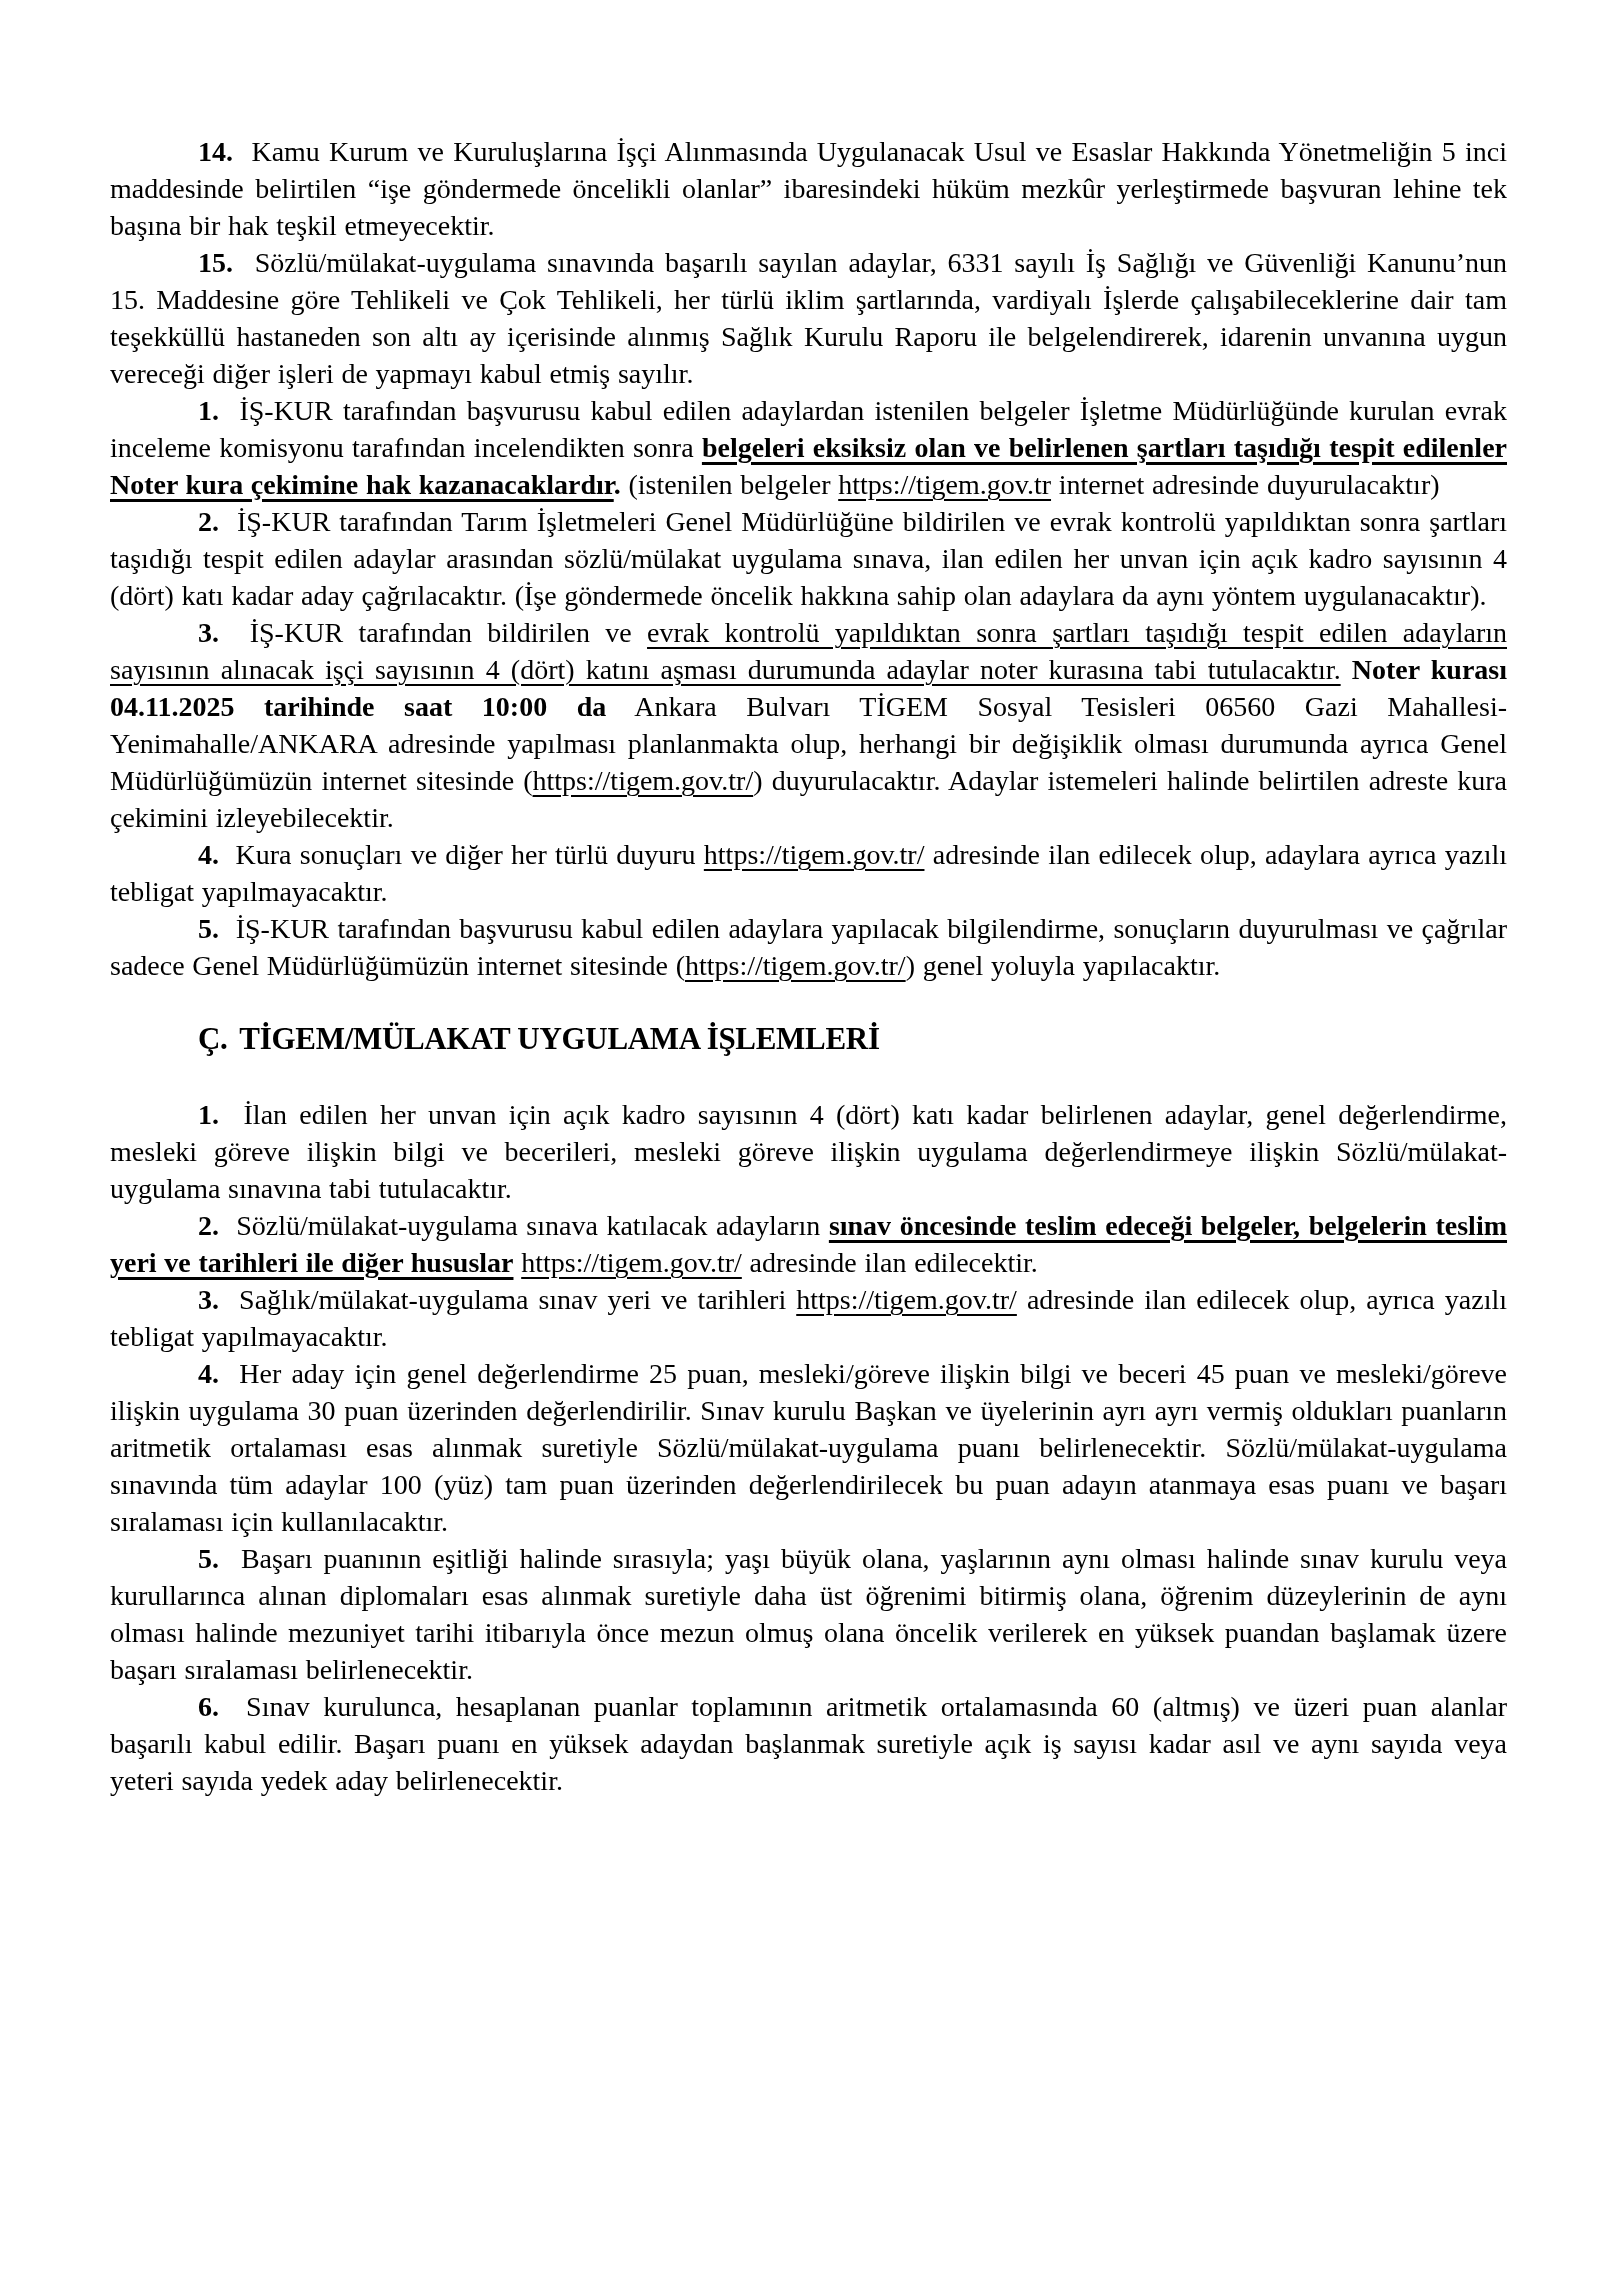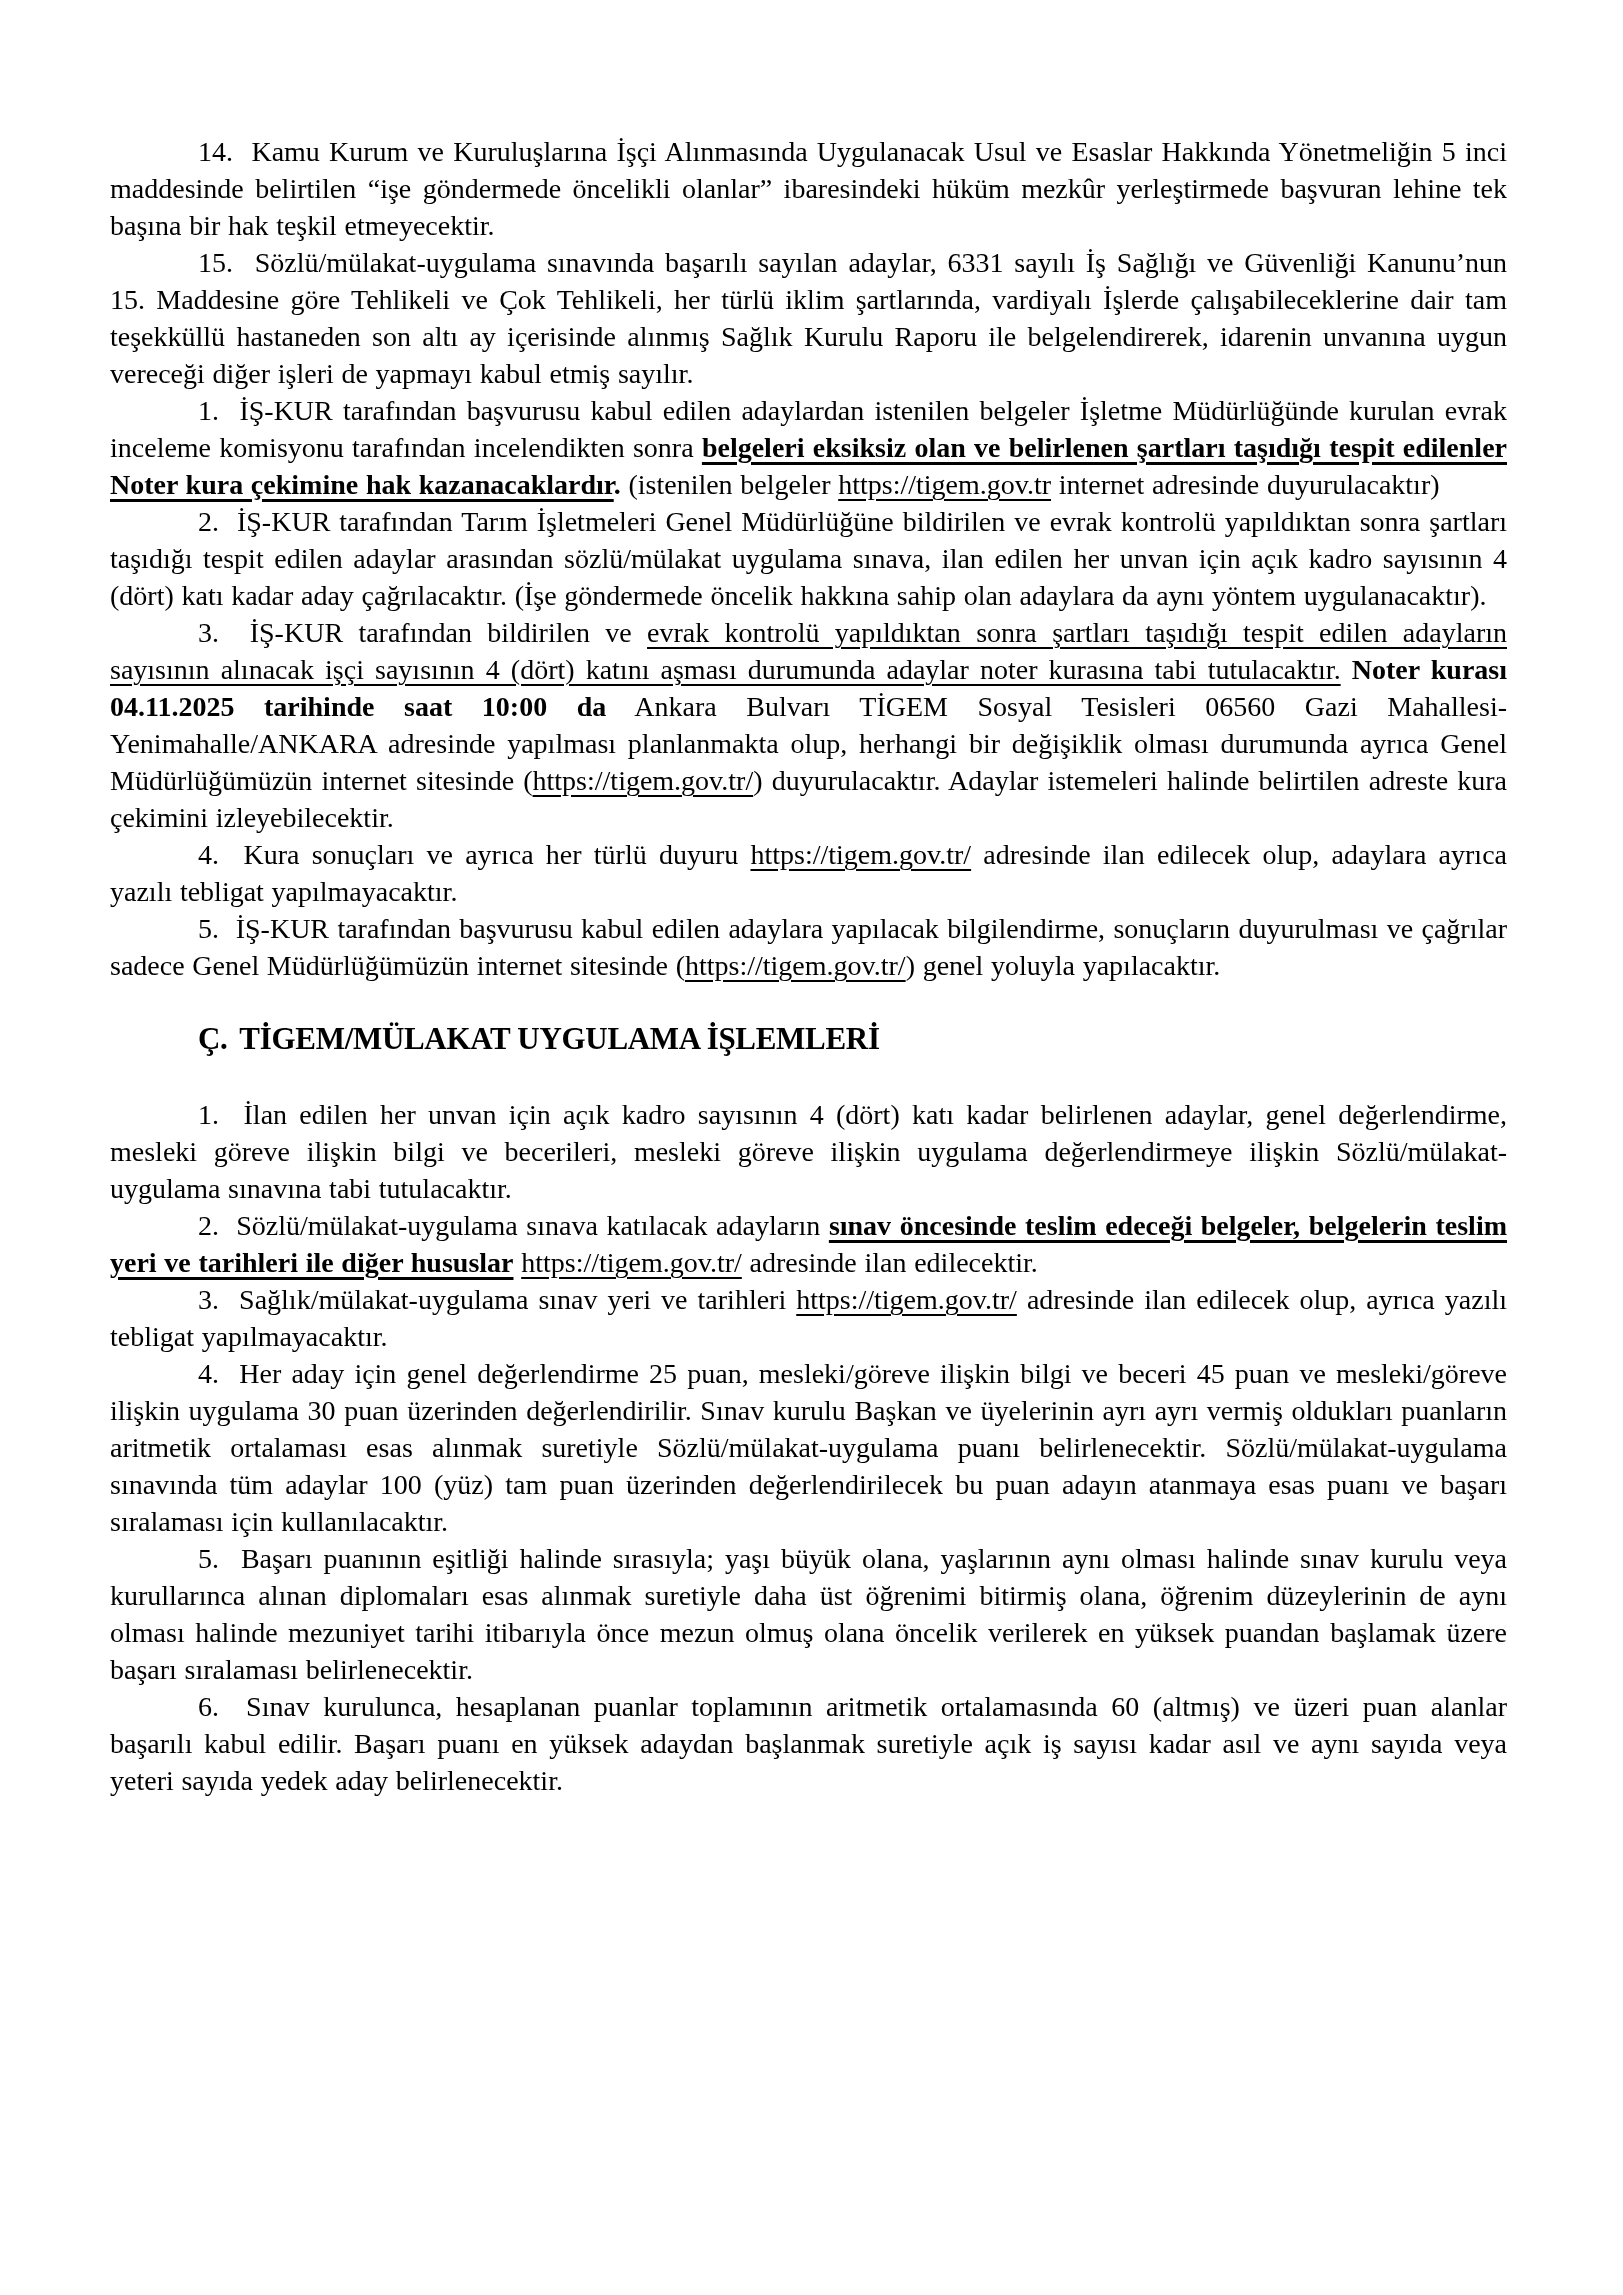--- a/index.html
+++ b/index.html
@@ -19,21 +19,21 @@
     width: 1397px;
   }
   p.item {
     margin: 0;
     font-size: 28px;
     line-height: 37px;
     text-align: justify;
     text-indent: 88px;
     word-spacing: 0.7px;
   }
-  .num { font-weight: normal; }
+  .num { font-weight: bold; }
   .run.normal { font-weight: normal; }
   .run.bold { font-weight: bold; }
   .run.underline {
     text-decoration: underline;
     text-decoration-thickness: 2.3px;
     text-underline-offset: 4.6px;
   }
   .run.bold-underline {
     font-weight: bold;
     text-decoration: underline;
@@ -55,21 +55,21 @@
 </head>
 <body>
 
 <div class="page">
   <div class="content">
       <p class="item"><span class="num">14.</span>&nbsp; <span class="run normal">Kamu Kurum ve Kuruluşlarına İşçi Alınmasında Uygulanacak Usul ve Esaslar Hakkında Yönetmeliğin 5 inci maddesinde belirtilen “işe göndermede öncelikli olanlar” ibaresindeki hüküm mezkûr yerleştirmede başvuran lehine tek başına bir hak teşkil etmeyecektir.</span></p>
       <p class="item"><span class="num">15.</span>&nbsp; <span class="run normal">Sözlü/mülakat-uygulama sınavında başarılı sayılan adaylar, 6331 sayılı İş Sağlığı ve Güvenliği Kanunu’nun 15. Maddesine göre Tehlikeli ve Çok Tehlikeli, her türlü iklim şartlarında, vardiyalı İşlerde çalışabileceklerine dair tam teşekküllü hastaneden son altı ay içerisinde alınmış Sağlık Kurulu Raporu ile belgelendirerek, idarenin unvanına uygun vereceği diğer işleri de yapmayı kabul etmiş sayılır.</span></p>
       <p class="item"><span class="num">1.</span>&nbsp; <span class="run normal">İŞ-KUR tarafından başvurusu kabul edilen adaylardan istenilen belgeler İşletme Müdürlüğünde kurulan evrak inceleme komisyonu tarafından incelendikten sonra </span><span class="run bold-underline">belgeleri eksiksiz olan ve belirlenen şartları taşıdığı tespit edilenler Noter kura çekimine hak kazanacaklardır</span><span class="run bold">.</span><span class="run normal"> (istenilen belgeler </span><span class="run underline">https://tigem.gov.tr</span><span class="run normal"> internet adresinde duyurulacaktır)</span></p>
       <p class="item"><span class="num">2.</span>&nbsp; <span class="run normal">İŞ-KUR tarafından Tarım İşletmeleri Genel Müdürlüğüne bildirilen ve evrak kontrolü yapıldıktan sonra şartları taşıdığı tespit edilen adaylar arasından sözlü/mülakat uygulama sınava, ilan edilen her unvan için açık kadro sayısının 4 (dört) katı kadar aday çağrılacaktır. (İşe göndermede öncelik hakkına sahip olan adaylara da aynı yöntem uygulanacaktır).</span></p>
       <p class="item"><span class="num">3.</span>&nbsp; <span class="run normal">İŞ-KUR tarafından bildirilen ve </span><span class="run underline">evrak kontrolü yapıldıktan sonra şartları taşıdığı tespit edilen adayların sayısının alınacak işçi sayısının 4 (dört) katını aşması durumunda adaylar noter kurasına tabi tutulacaktır.</span><span class="run normal"> </span><span class="run bold">Noter kurası 04.11.2025 tarihinde saat 10:00 da</span><span class="run normal"> Ankara Bulvarı TİGEM Sosyal Tesisleri 06560 Gazi Mahallesi-Yenimahalle/ANKARA adresinde yapılması planlanmakta olup, herhangi bir değişiklik olması durumunda ayrıca Genel Müdürlüğümüzün internet sitesinde (</span><span class="run underline">https://tigem.gov.tr/</span><span class="run normal">) duyurulacaktır. Adaylar istemeleri halinde belirtilen adreste kura çekimini izleyebilecektir.</span></p>
-      <p class="item"><span class="num">4.</span>&nbsp; <span class="run normal">Kura sonuçları ve ayrıca her türlü duyuru </span><span class="run underline">https://tigem.gov.tr/</span><span class="run normal"> adresinde ilan edilecek olup, adaylara ayrıca yazılı tebligat yapılmayacaktır.</span></p>
+      <p class="item"><span class="num">4.</span>&nbsp; <span class="run normal">Kura sonuçları ve diğer her türlü duyuru </span><span class="run underline">https://tigem.gov.tr/</span><span class="run normal"> adresinde ilan edilecek olup, adaylara ayrıca yazılı tebligat yapılmayacaktır.</span></p>
       <p class="item"><span class="num">5.</span>&nbsp; <span class="run normal">İŞ-KUR tarafından başvurusu kabul edilen adaylara yapılacak bilgilendirme, sonuçların duyurulması ve çağrılar sadece Genel Müdürlüğümüzün internet sitesinde (</span><span class="run underline">https://tigem.gov.tr/</span><span class="run normal">) genel yoluyla yapılacaktır.</span></p>
       <div class="heading" style="margin-top: 36px; margin-bottom: 39px;"><span class="heading-label">Ç.</span><span class="heading-text">TİGEM/MÜLAKAT UYGULAMA İŞLEMLERİ</span></div>
       <p class="item"><span class="num">1.</span>&nbsp; <span class="run normal">İlan edilen her unvan için açık kadro sayısının 4 (dört) katı kadar belirlenen adaylar, genel değerlendirme, mesleki göreve ilişkin bilgi ve becerileri, mesleki göreve ilişkin uygulama değerlendirmeye ilişkin Sözlü/mülakat-uygulama sınavına tabi tutulacaktır.</span></p>
       <p class="item"><span class="num">2.</span>&nbsp; <span class="run normal">Sözlü/mülakat-uygulama sınava katılacak adayların </span><span class="run bold-underline">sınav öncesinde teslim edeceği belgeler, belgelerin teslim yeri ve tarihleri ile diğer hususlar</span><span class="run normal"> </span><span class="run underline">https://tigem.gov.tr/</span><span class="run normal"> adresinde ilan edilecektir.</span></p>
       <p class="item"><span class="num">3.</span>&nbsp; <span class="run normal">Sağlık/mülakat-uygulama sınav yeri ve tarihleri </span><span class="run underline">https://tigem.gov.tr/</span><span class="run normal"> adresinde ilan edilecek olup, ayrıca yazılı tebligat yapılmayacaktır.</span></p>
       <p class="item"><span class="num">4.</span>&nbsp; <span class="run normal">Her aday için genel değerlendirme 25 puan, mesleki/göreve ilişkin bilgi ve beceri 45 puan ve mesleki/göreve ilişkin uygulama 30 puan üzerinden değerlendirilir. Sınav kurulu Başkan ve üyelerinin ayrı ayrı vermiş oldukları puanların aritmetik ortalaması esas alınmak suretiyle Sözlü/mülakat-uygulama puanı belirlenecektir. Sözlü/mülakat-uygulama sınavında tüm adaylar 100 (yüz) tam puan üzerinden değerlendirilecek bu puan adayın atanmaya esas puanı ve başarı sıralaması için kullanılacaktır.</span></p>
       <p class="item"><span class="num">5.</span>&nbsp; <span class="run normal">Başarı puanının eşitliği halinde sırasıyla; yaşı büyük olana, yaşlarının aynı olması halinde sınav kurulu veya kurullarınca alınan diplomaları esas alınmak suretiyle daha üst öğrenimi bitirmiş olana, öğrenim düzeylerinin de aynı olması halinde mezuniyet tarihi itibarıyla önce mezun olmuş olana öncelik verilerek en yüksek puandan başlamak üzere başarı sıralaması belirlenecektir.</span></p>
       <p class="item"><span class="num">6.</span>&nbsp; <span class="run normal">Sınav kurulunca, hesaplanan puanlar toplamının aritmetik ortalamasında 60 (altmış) ve üzeri puan alanlar başarılı kabul edilir. Başarı puanı en yüksek adaydan başlanmak suretiyle açık iş sayısı kadar asıl ve aynı sayıda veya yeteri sayıda yedek aday belirlenecektir.</span></p>
     </div>
 </div>

